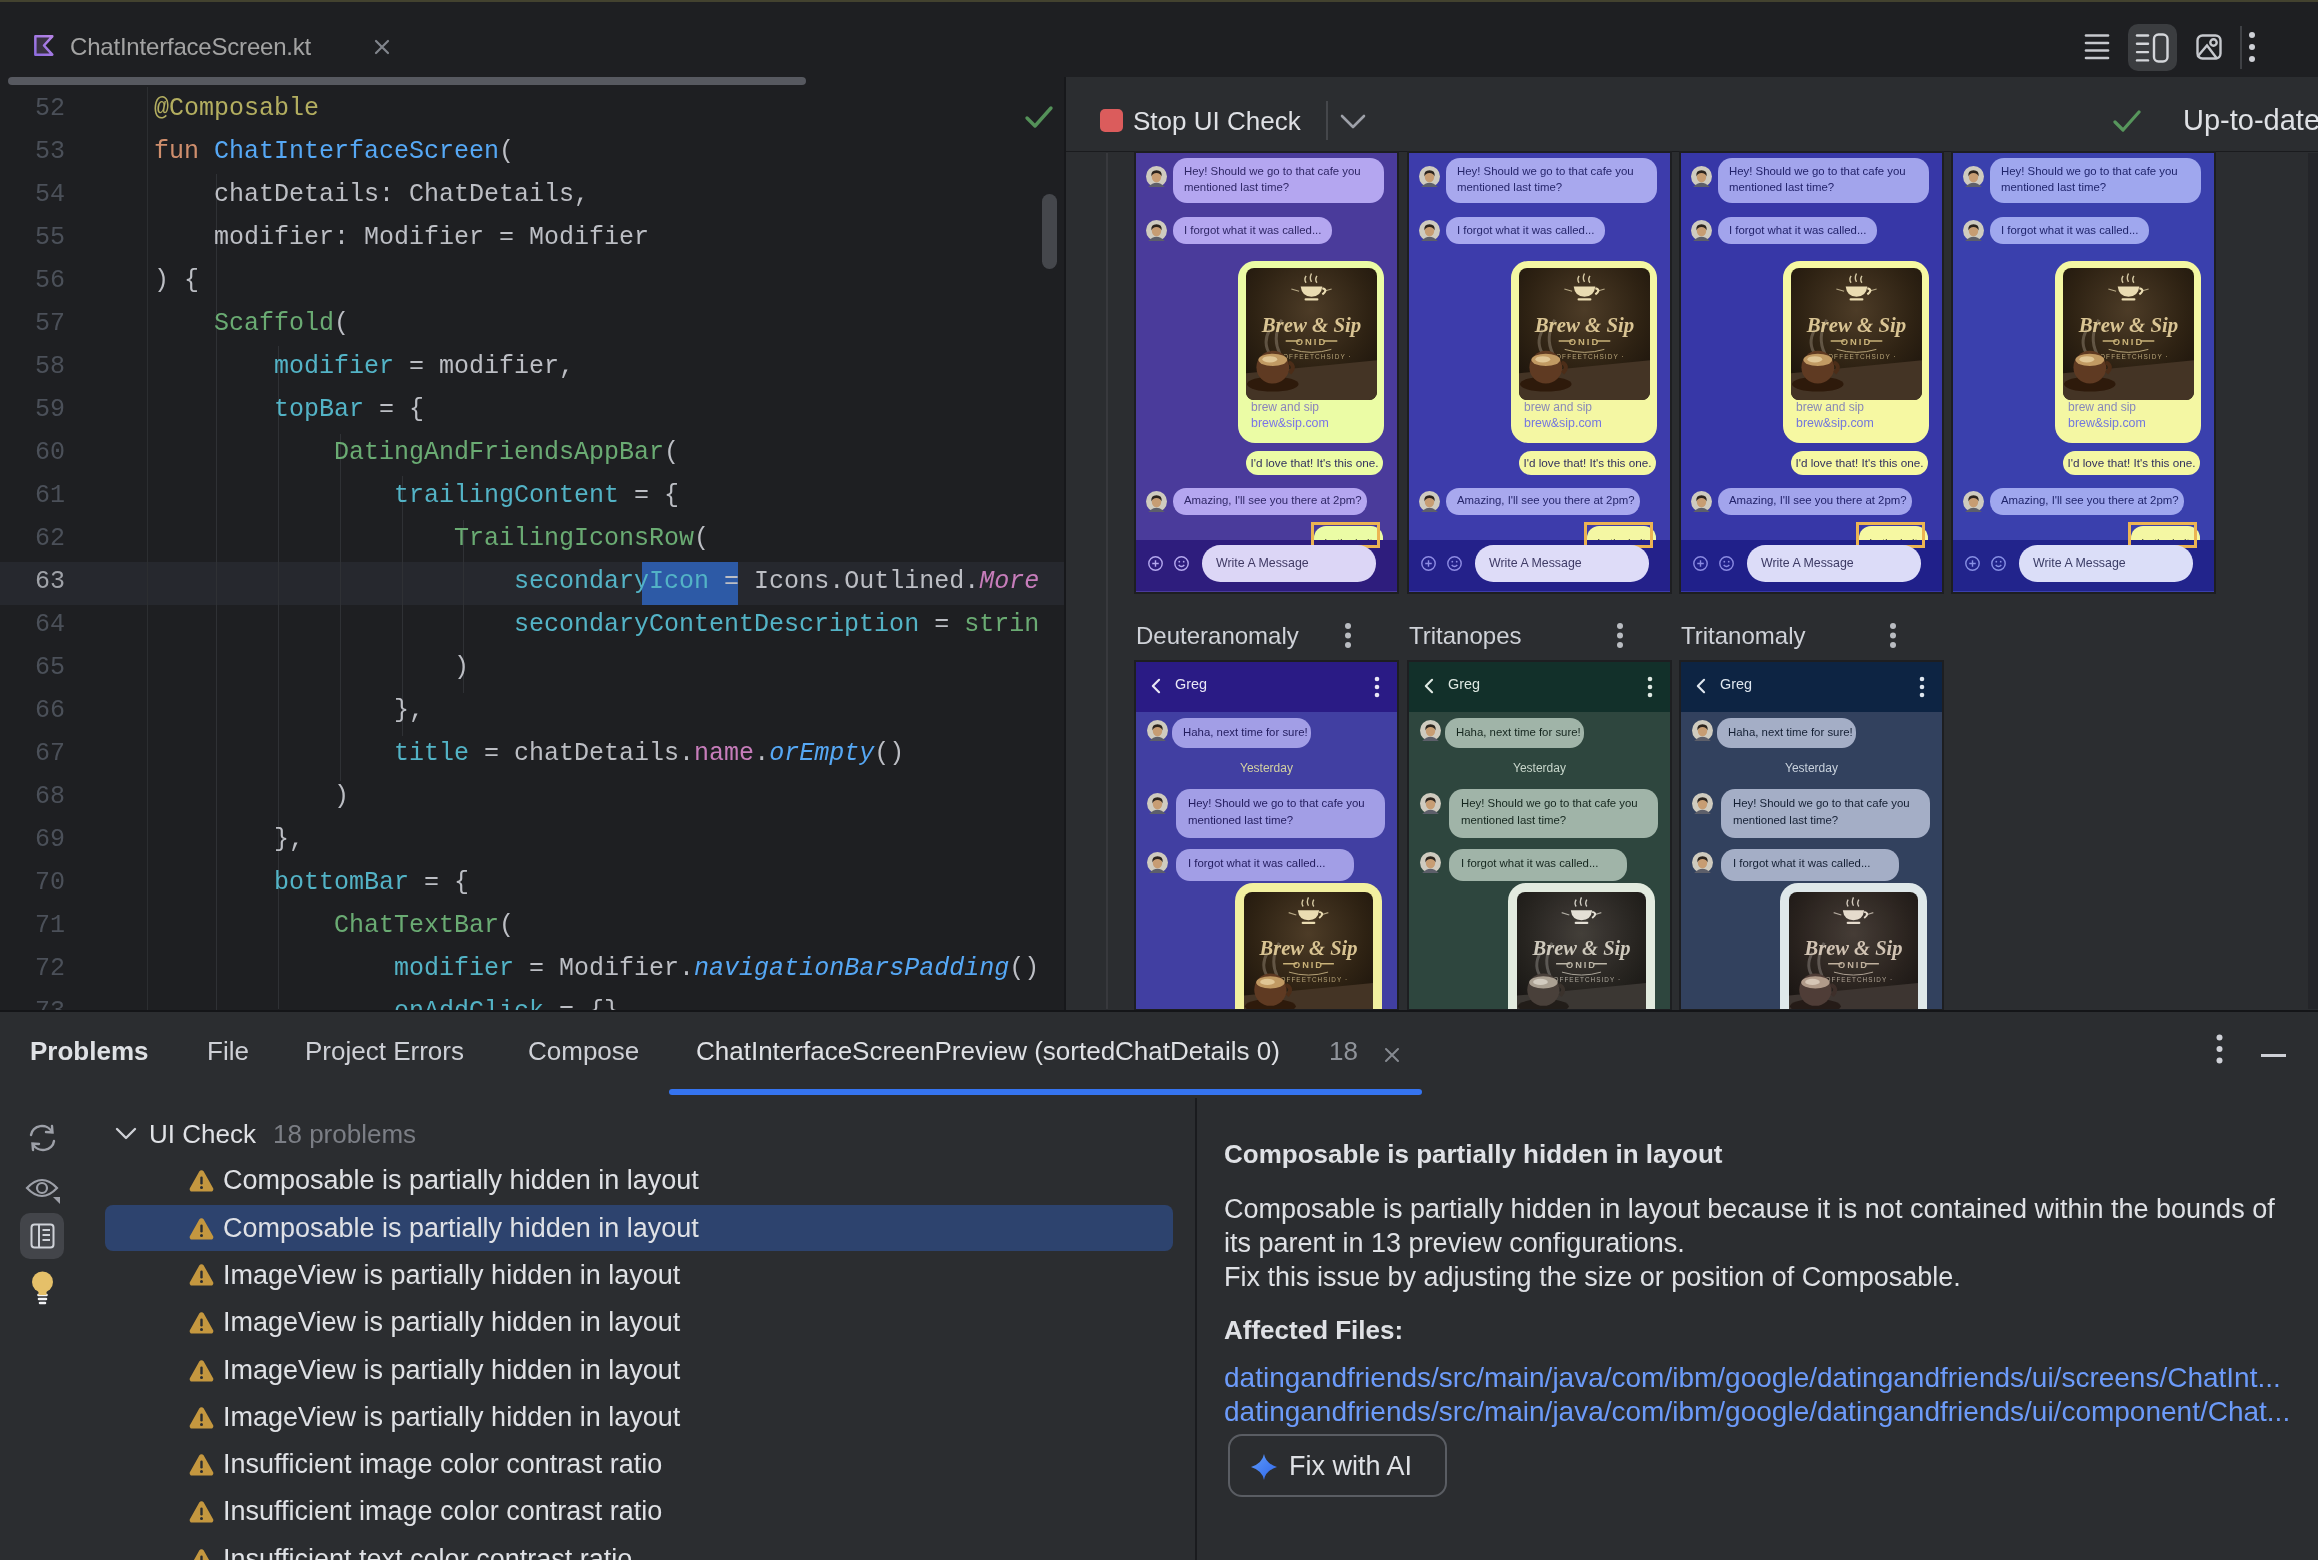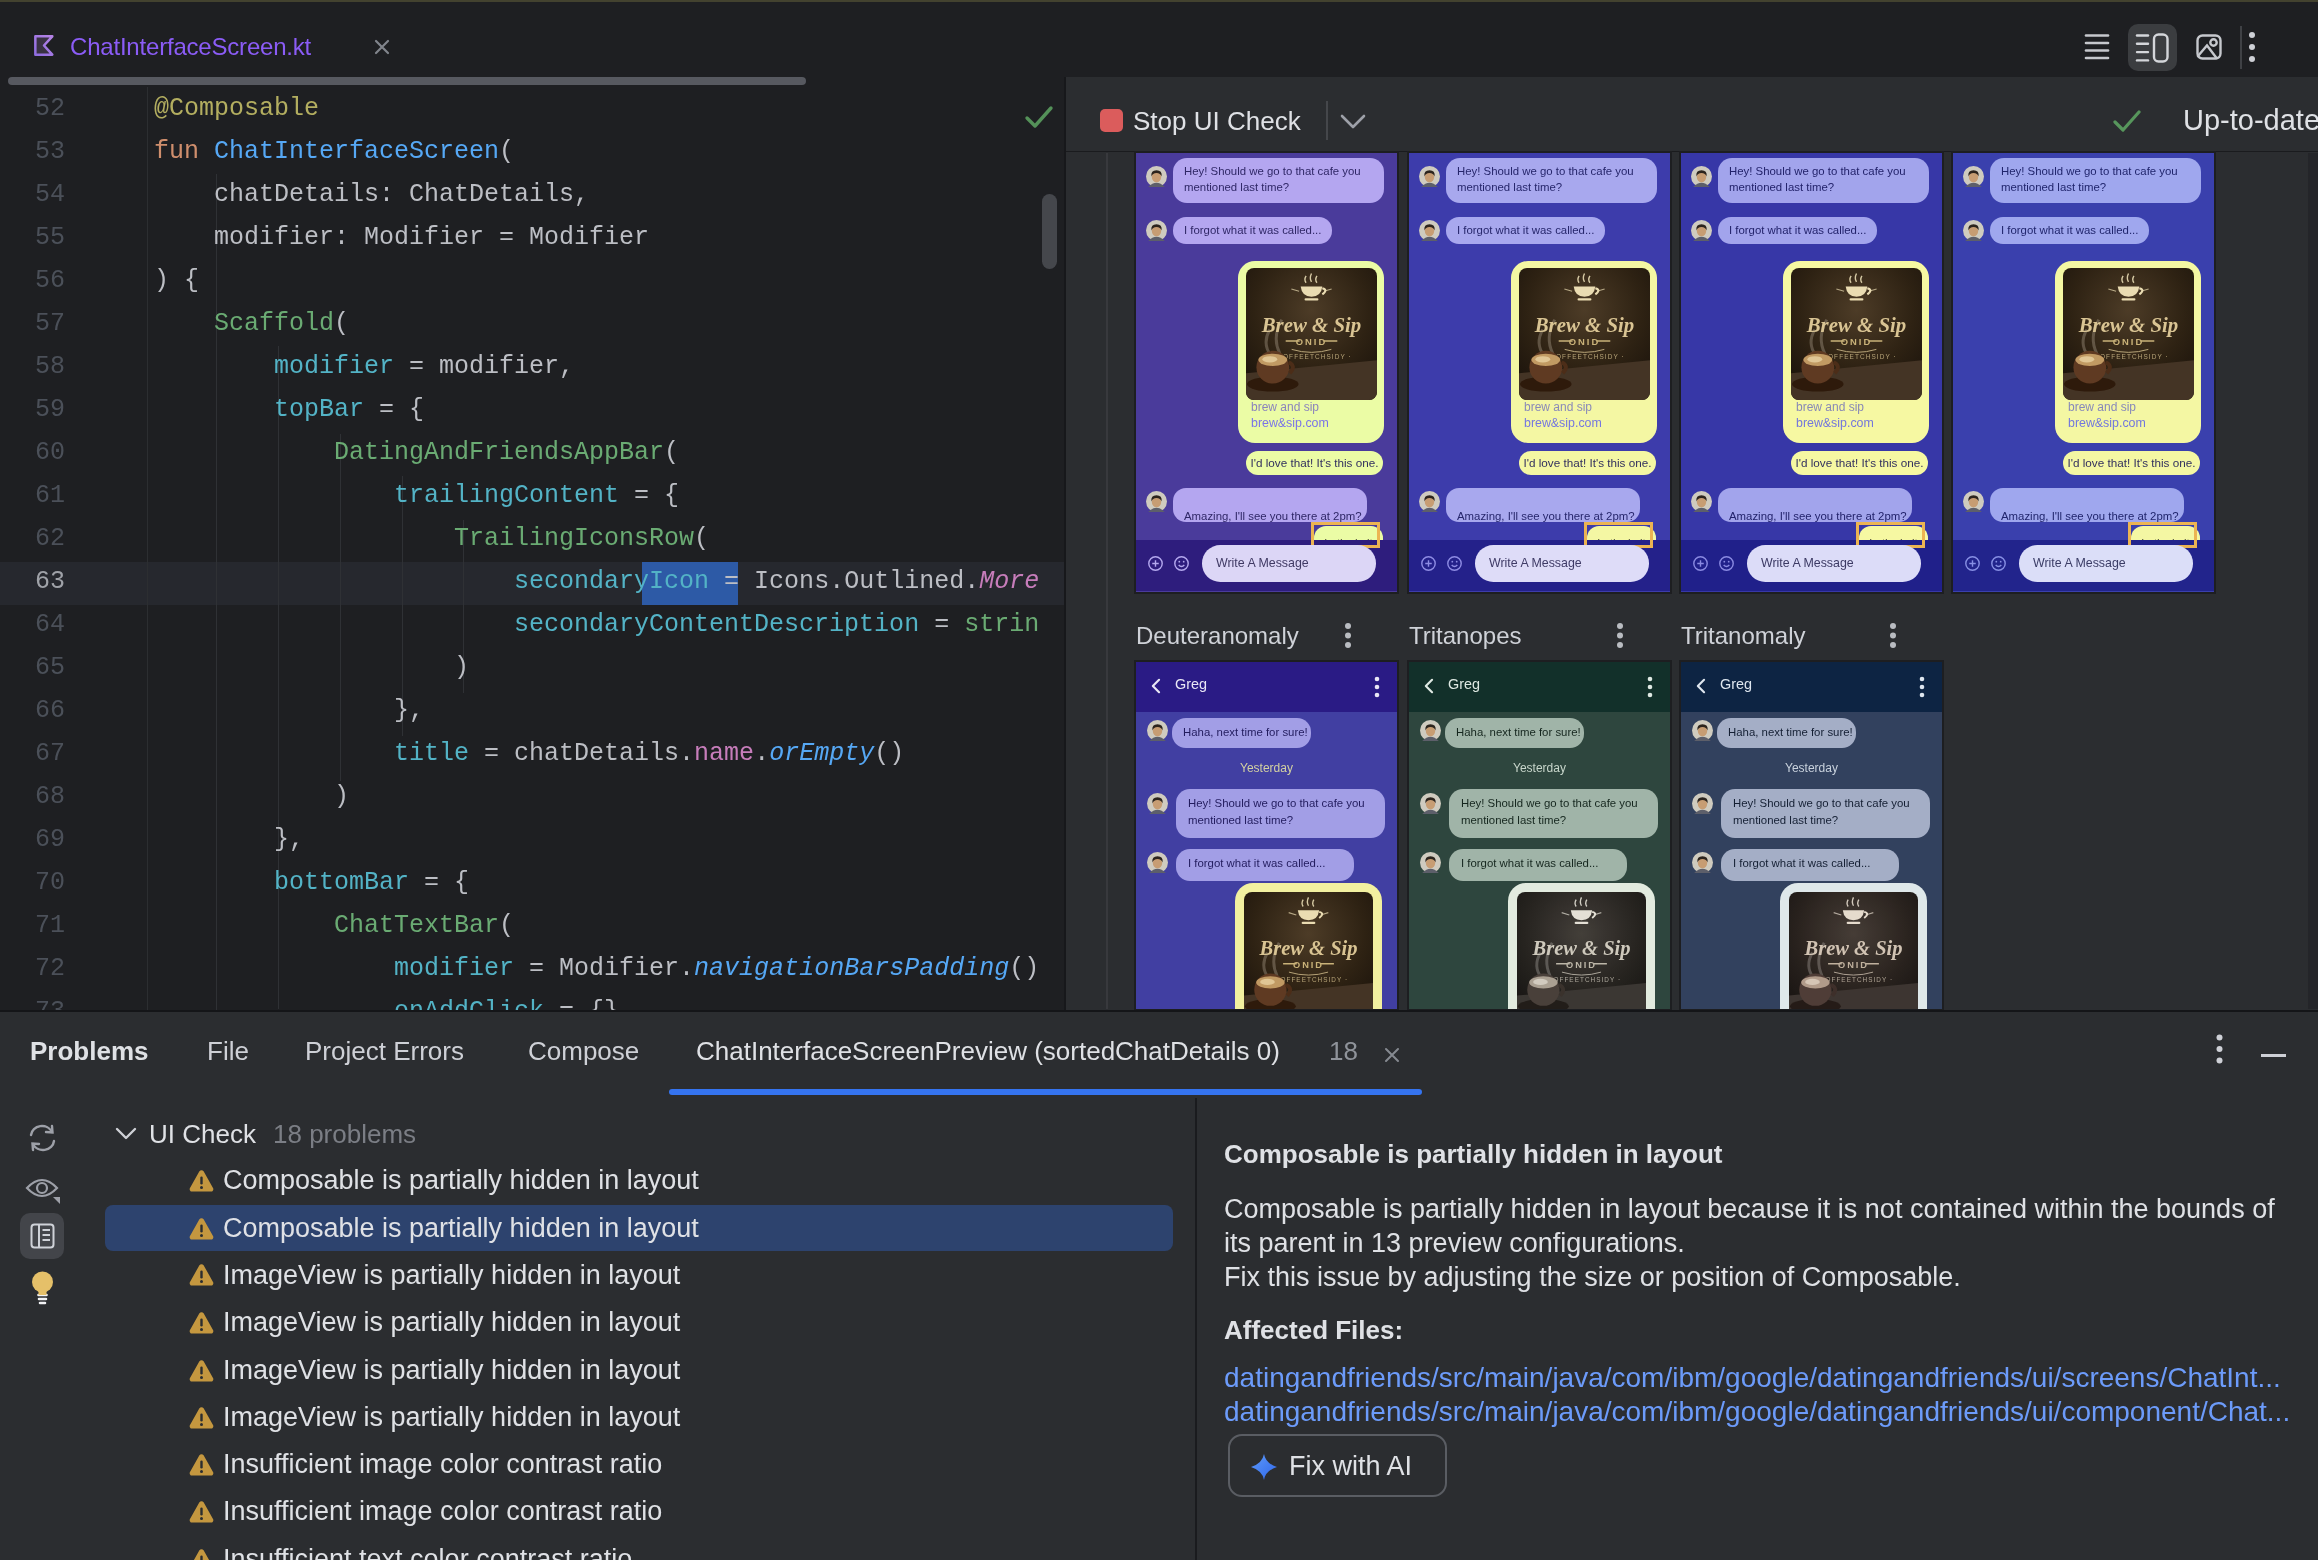--- a/index.html
+++ b/index.html
@@ -1,21 +1,21 @@
 <!DOCTYPE html>
 <html><head>
 <meta charset="utf-8">
 <style>
   * { margin:0; padding:0; box-sizing:border-box; }
   html,body { width:2319px; height:1560px; background:#1e1f22; overflow:hidden; }
   body { font-family:"Liberation Sans", sans-serif; color:#dfe1e5; position:relative; }
   .abs { position:absolute; }
   
   #topbar { position:absolute; left:0; top:0; width:2319px; height:77px; background:#1e1f22; border-top:2px solid #43422f; }
-  #tabtitle { position:absolute; left:70px; top:31px; font-size:24px; letter-spacing:-0.2px; color:#8b5cf6; }
+  #tabtitle { position:absolute; left:70px; top:31px; font-size:24px; letter-spacing:-0.2px; color:#a3a3a3; }
   
   #editor { position:absolute; left:0; top:87px; width:1064px; height:923px; background:#1e1f22; overflow:hidden; }
   #curline { position:absolute; left:0; top:475px; width:1064px; height:43px; background:#26282e; }
   #sel { position:absolute; left:642px; top:475px; width:96px; height:43px; background:#2d5aa6; }
   .mono { font-family:"Liberation Mono", monospace; font-size:25px; line-height:43px; white-space:pre; }
   #gutter { position:absolute; left:0; top:0; width:65px; text-align:right; color:#4b5059; }
   #code { position:absolute; left:154px; top:0; color:#bcbec4; }
   .an{color:#b3ae60} .kw{color:#cf8e6d} .fd{color:#56a8f5} .fc{color:#6aab73}
   .na{color:#53b3c6} .pr{color:#c77dbb} .fi{color:#56a8f5;font-style:italic} .pi{color:#c77dbb;font-style:italic}
   .guide { position:absolute; width:1px; background:#2f3135; }
@@ -23,21 +23,21 @@
   #rpanel { position:absolute; left:1064px; top:77px; width:1254px; height:933px; background:#2b2d30; border-left:2px solid #17181b; }
   #rtoolbar { position:absolute; left:0; top:0; width:1254px; height:75px; background:#2b2d30; border-bottom:1px solid #1a1b1e; }
   .uitext { font-size:26px; color:#dfe1e5; }
   
   .pv { position:absolute; width:261px; overflow:hidden; background:var(--body); box-shadow:0 0 0 2px #1d1e21; }
   .pvlabel { position:absolute; font-size:24px; color:#cfd2d8; top:545px; }
   .pv .av { position:absolute; width:21px; height:21px; }
   .pv .bub { position:absolute; background:var(--bub); color:var(--bubtx); font-size:11.4px; line-height:16.3px; border-radius:14px; white-space:nowrap; }
   .tp .b1 { left:37px; top:5px; width:211px; height:45px; padding:5px 0 0 11px; }
   .tp .b2 { left:37px; top:64px; width:159px; height:27px; padding:4.5px 0 0 11px; border-radius:13px; }
-  .tp .b3 { left:37px; top:335px; width:194px; height:34px; padding:20px 0 0 11px; border-radius:13px; }
+  .tp .b3 { left:37px; top:335px; width:194px; height:27px; padding:4px 0 0 11px; border-radius:13px; }
   .tp .card { position:absolute; left:102px; top:108px; width:146px; height:182px; border-radius:17px; background:var(--card); }
   .tp .cimg { position:absolute; left:8px; top:7px; width:131px; height:132px; border-radius:8px; overflow:hidden; }
   .tp .ct1 { position:absolute; left:13px; top:139px; font-size:12px; color:var(--ctx1); }
   .tp .ct2 { position:absolute; left:13px; top:155px; font-size:12.4px; color:var(--ctx2); }
   .tp .sent { position:absolute; left:110px; top:298px; width:137px; height:24px; border-radius:12px; background:var(--card); color:#32305e; font-size:11.7px; text-align:center; line-height:24px; }
   .tp .lets { position:absolute; left:178px; top:373px; width:69px; height:18px; border-radius:12px 12px 0 0; background:var(--card); color:#4a4838; font-size:11.4px; text-align:center; padding-top:11px; overflow:hidden; }
   .tp .bar { position:absolute; left:0; top:387px; width:261px; height:51px; background:var(--bar); }
   .tp .orect { position:absolute; left:175px; top:369px; width:69px; height:26px; border:3px solid #ecb452; }
   .tp .pill { position:absolute; left:66px; top:392px; width:174px; height:37px; border-radius:18.3px; background:var(--pill); color:var(--pilltx); font-size:12.4px; line-height:37px; padding-left:14px; }
   

